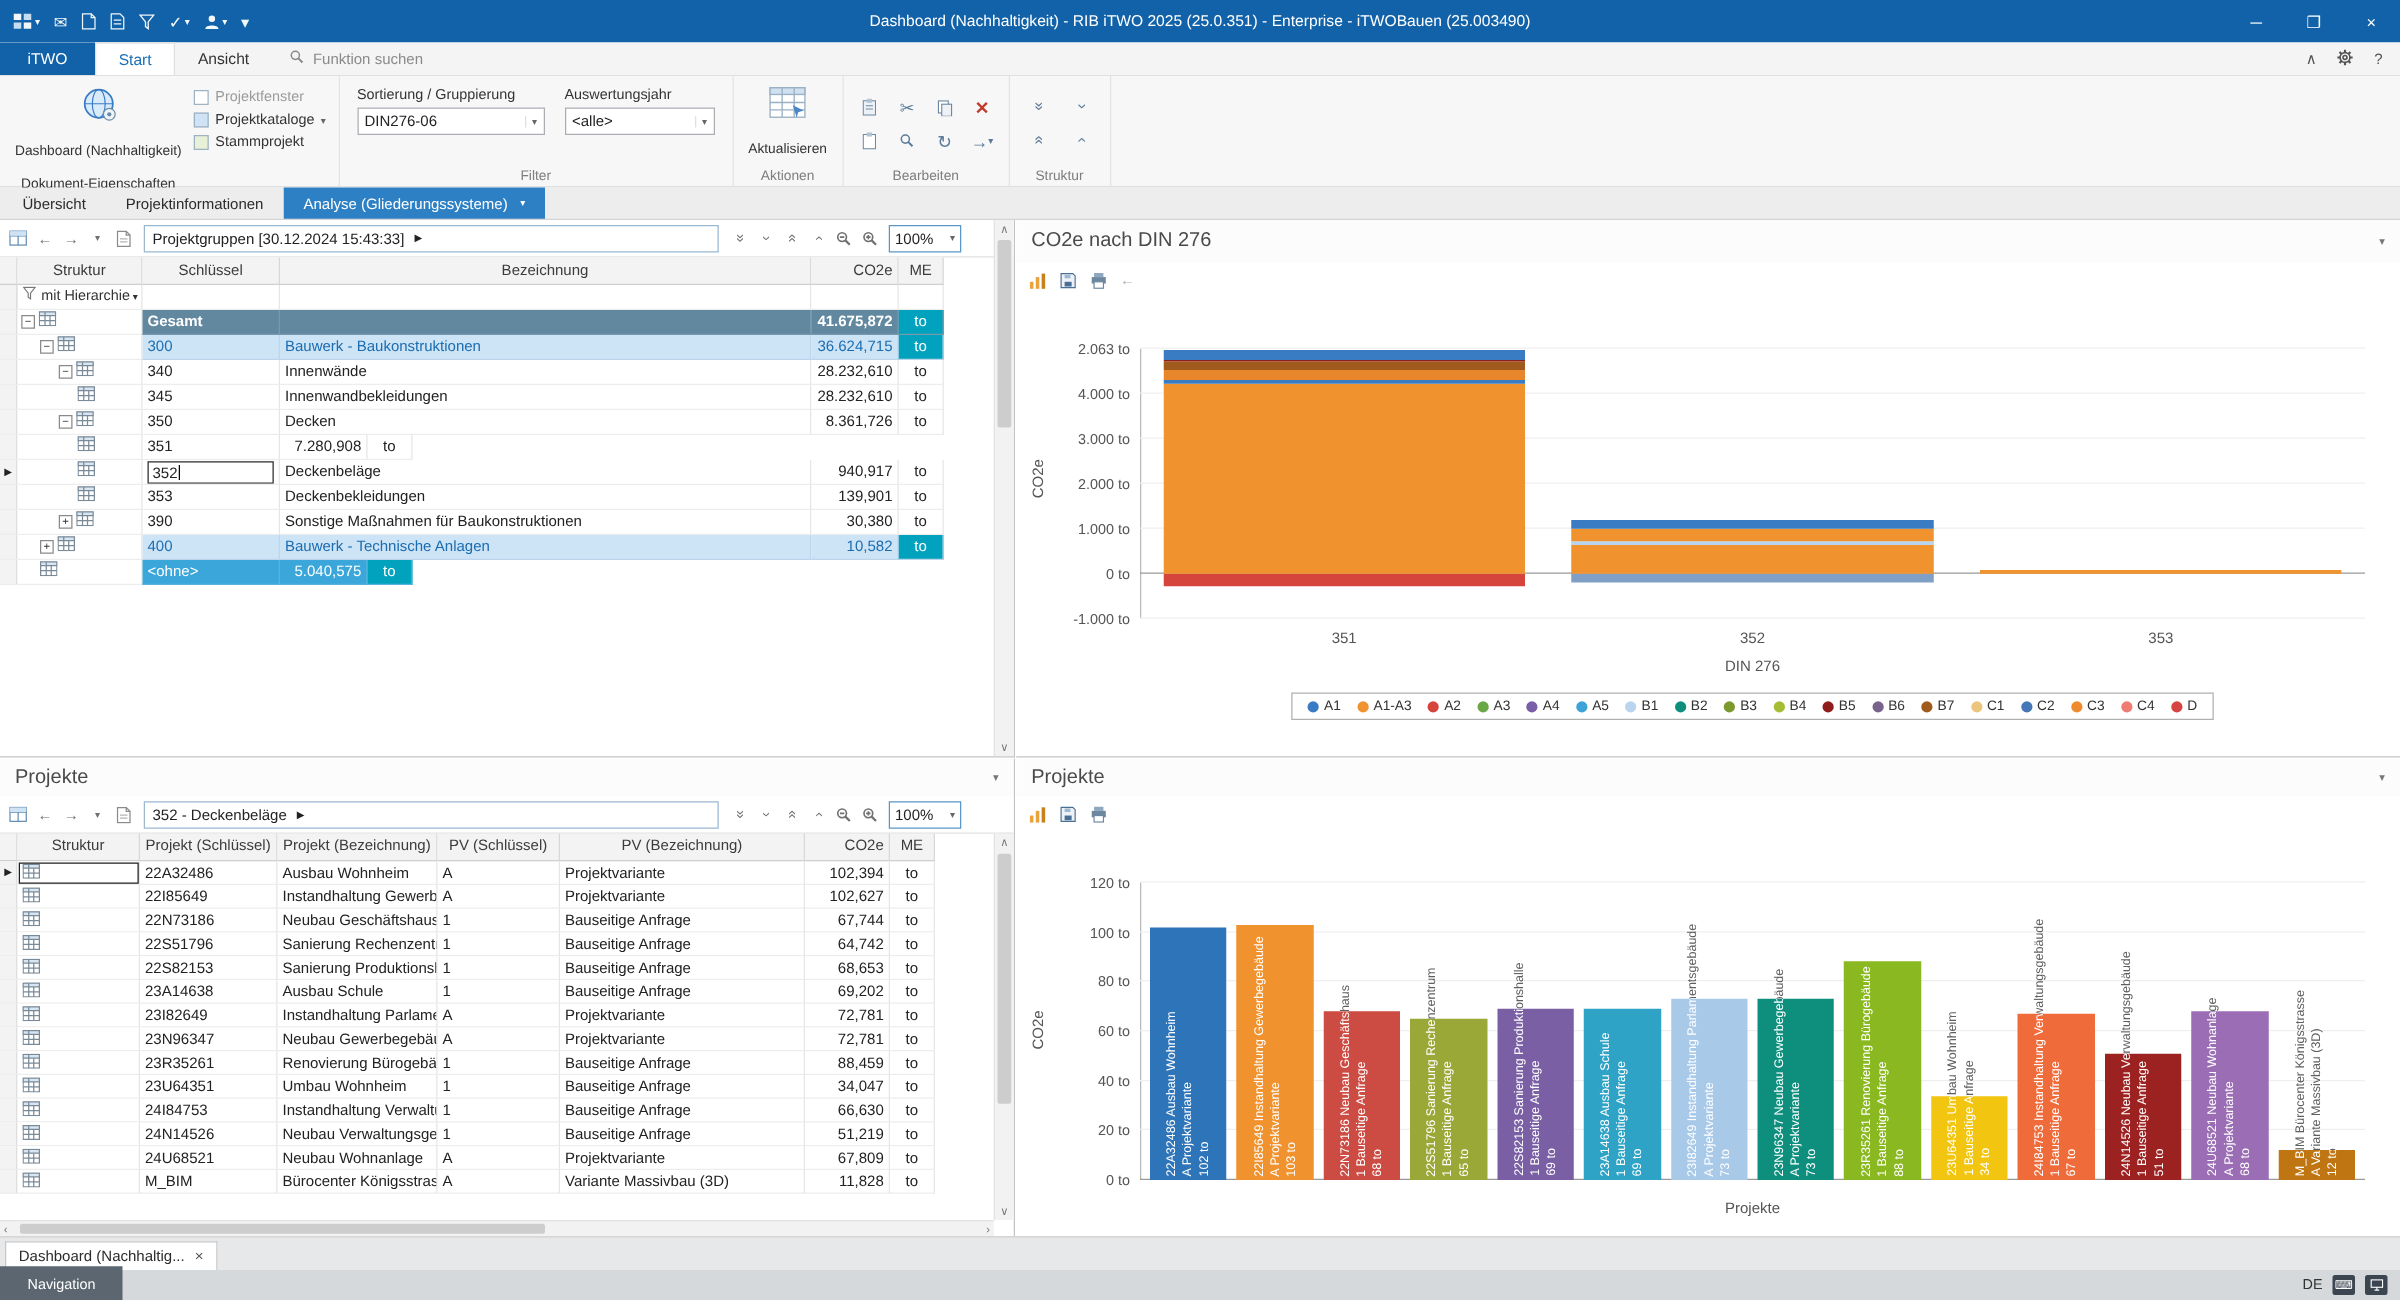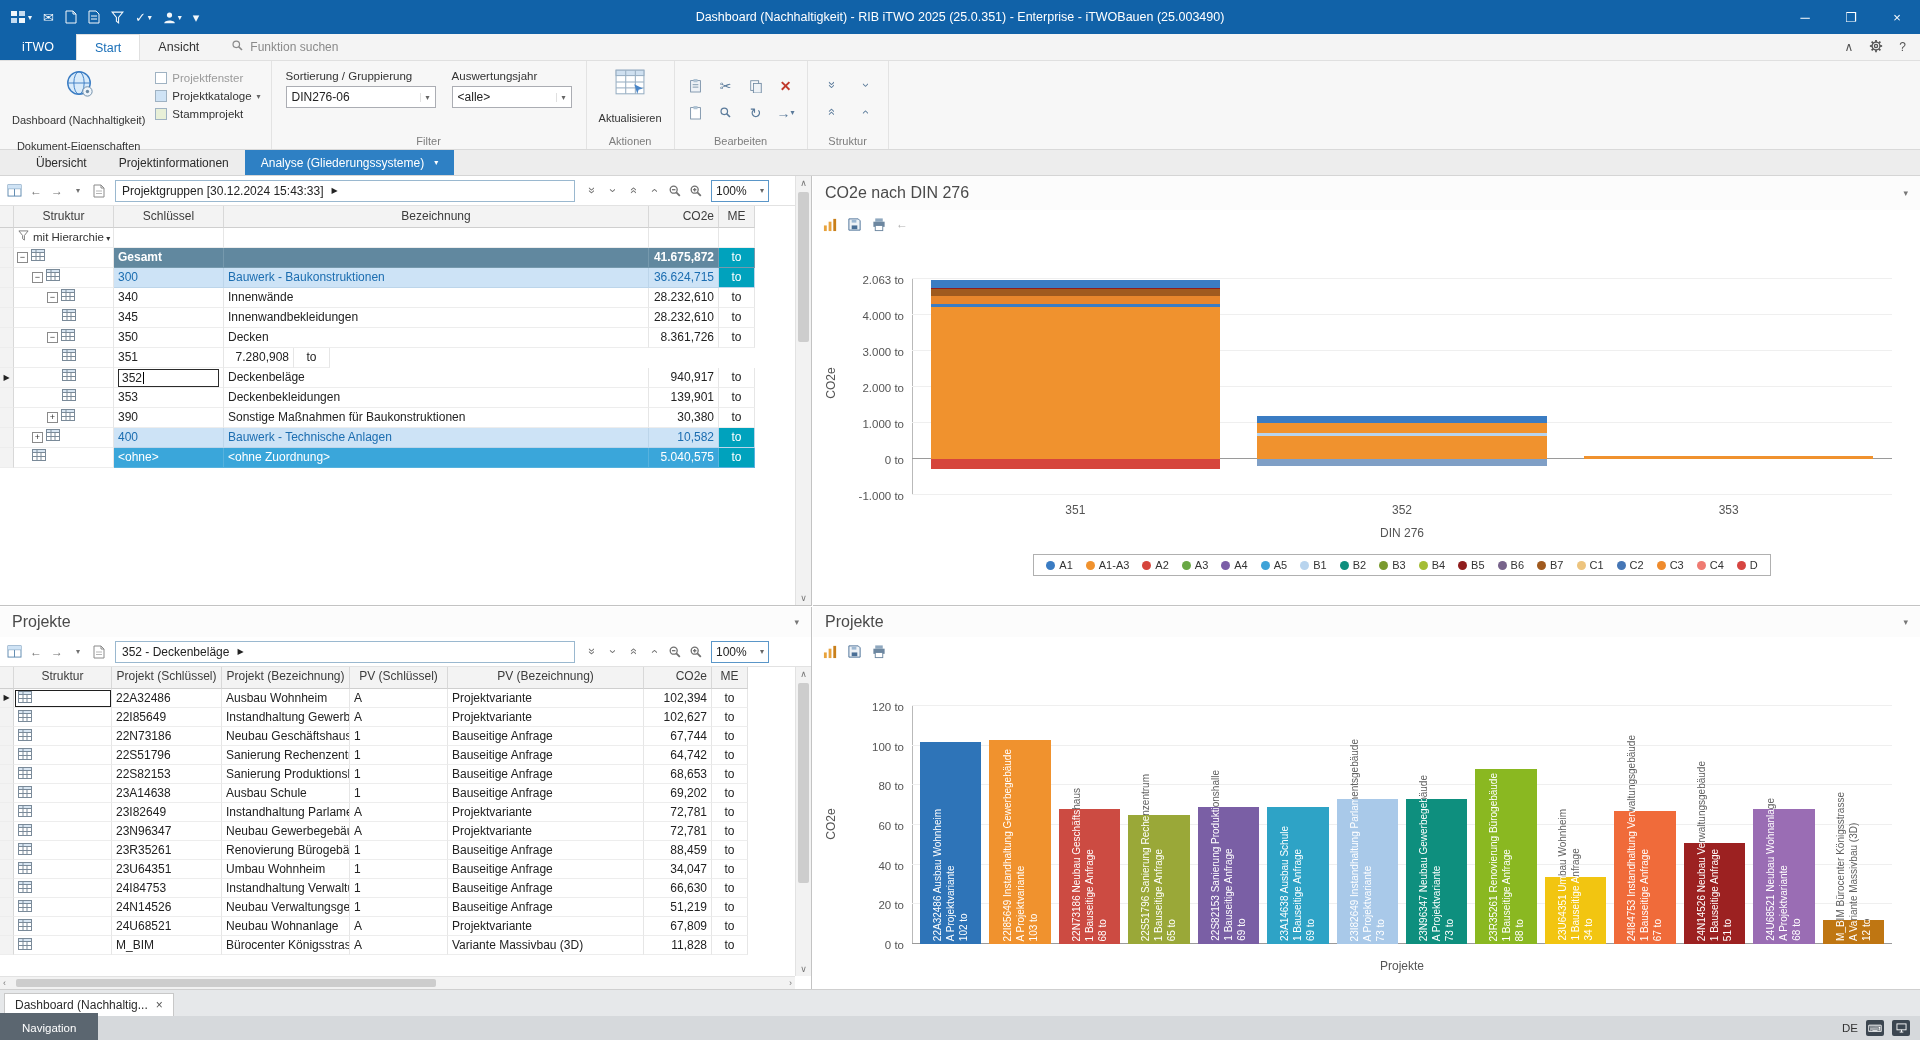--- a/index.html
+++ b/index.html
@@ -39,21 +39,21 @@
   .flabel { font-size:11.5px; color:#333; }
   .combo { height:22px; border:1px solid #abadb3; background:#fff; display:flex; align-items:center; justify-content:space-between; padding:0 5px; font-size:12px; color:#222; }
   .combo .caret { font-size:8px; color:#666; border-left:1px solid #e0e0e0; padding-left:5px; margin-left:6px; }
   .w150 { width:150px; } .w120 { width:120px; }
   .icongrid { display:grid; grid-template-columns:repeat(4,30px); grid-auto-rows:27px; align-items:center; justify-items:center; margin-top:8px; }
   .icongrid .ribtn { display:flex; align-items:center; justify-content:center; width:24px; height:22px; color:#5a7a9a; font-size:14px; }
   .strukgrid { display:grid; grid-template-columns:repeat(2,34px); grid-auto-rows:27px; align-items:center; justify-items:center; margin-top:8px; color:#5a7a9a; }
   .chev { display:inline-block; transform:rotate(-90deg); font-size:13px; letter-spacing:-1px; }
 
   
-  .doctabs { position:absolute; top:150px; left:0; right:0; height:26px; background:#ededed; border-bottom:1px solid #d5d5d5; display:flex; align-items:stretch; padding-left:20px; }
+  .doctabs { position:absolute; top:150px; left:0; right:0; height:26px; background:#ededed; border-bottom:1px solid #d5d5d5; display:flex; align-items:stretch; padding-left:2px; }
   .dtab { padding:0 16px; display:flex; align-items:center; font-size:12px; color:#2b2b2b; }
   .dtab.active { background:#2e80c4; color:#fff; gap:10px; }
   .dtab.active .caret { font-size:8px; }
 
   
   .workspace { position:absolute; top:176px; left:0; right:0; height:813px; background:#fff; }
   .panel { position:absolute; background:#fff; overflow:hidden; }
   .p-tl { left:0; top:0; width:812px; height:430px; border-right:1px solid #c3c3c3; border-bottom:1px solid #c3c3c3; }
   .p-tr { left:813px; top:0; right:0; height:430px; border-bottom:1px solid #c3c3c3; }
   .p-bl { left:0; top:431px; width:812px; height:382px; border-right:1px solid #c3c3c3; }
@@ -561,21 +561,20 @@
           <div class="drow style-ohne">
             <div class="cell gut"></div>
             <div class="cell c1 struct" style="padding-left: 18px;"><span class="rowicon"><svg width="14" height="12" viewBox="0 0 14 12">
                   <rect x="0.5" y="0.5" width="13" height="11" fill="#fff" stroke="#7a8a99"></rect>
                   <rect x="0.5" y="0.5" width="13" height="3" fill="#d9e6f2" stroke="#7a8a99"></rect>
                   <line x1="5" y1="0.5" x2="5" y2="11.5" stroke="#7a8a99"></line>
                   <line x1="9" y1="3.5" x2="9" y2="11.5" stroke="#7a8a99"></line>
                   <line x1="0.5" y1="7.5" x2="13.5" y2="7.5" stroke="#7a8a99"></line>
                 </svg></span></div>
             <div class="cell c2">&lt;ohne&gt;</div>
-            <div class="cell c3">&lt;ohne Zuordnung&gt;</div>
             <div class="cell c4">5.040,575</div>
             <div class="cell c5">to</div>
           </div>
         </div>
       <div class="vscroll" style="top:0; bottom:0;">
         <span class="sarrow" style="top:2px">∧</span>
         <span class="sarrow" style="bottom:2px">∨</span>
         <div class="vthumb" style="top:16px; height:150px"></div>
       </div>
     </div>

